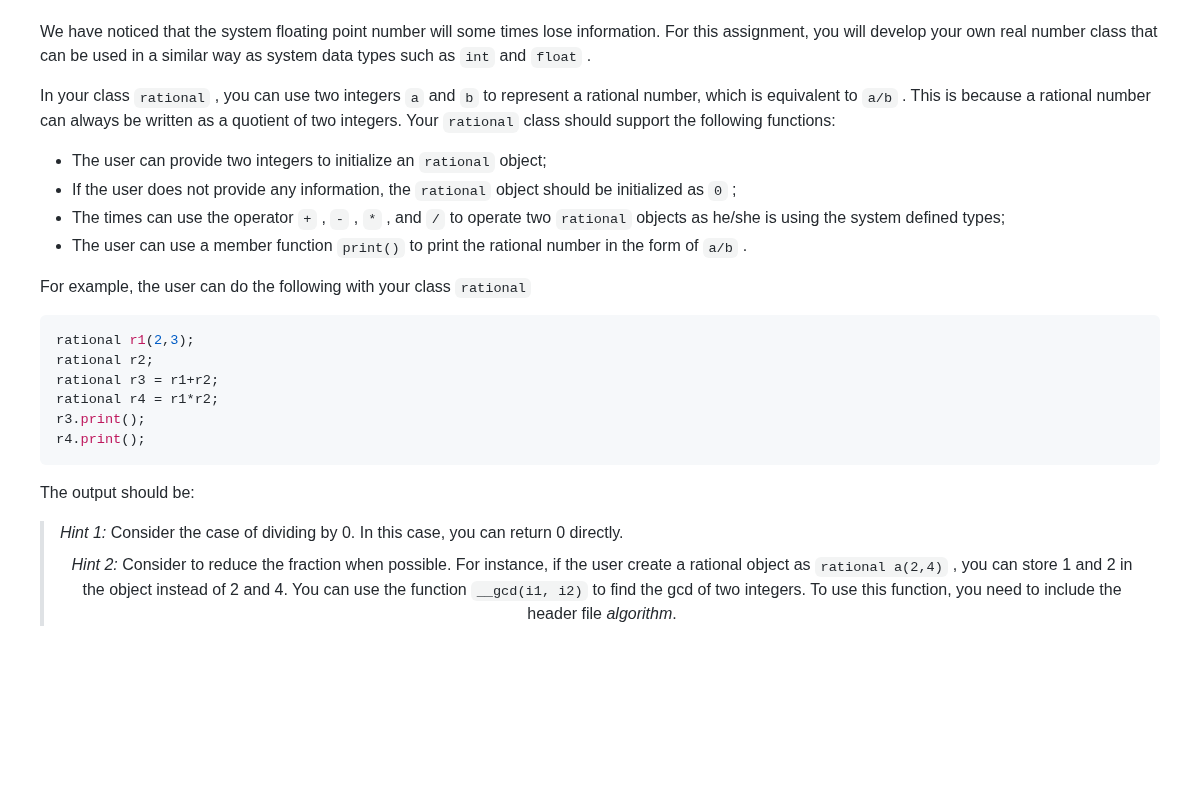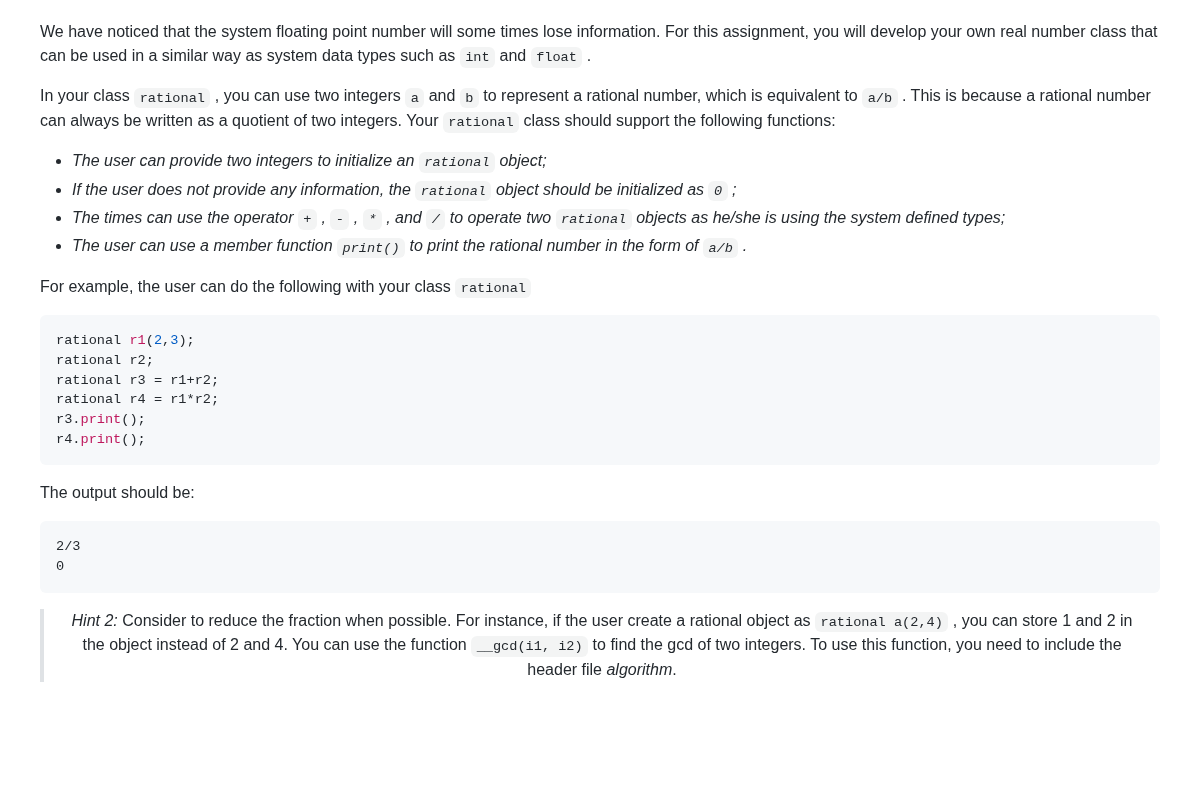--- a/index.html
+++ b/index.html
@@ -22,21 +22,20 @@
   code {
     font-family: SFMono-Regular, Consolas, "Liberation Mono", Menlo, monospace;
     font-size: 85%;
     background-color: rgba(27,31,35,0.05);
     border-radius: 6px;
     padding: 0.2em 0.4em;
   }
   ul {
     padding-left: 2em;
     margin-top: 0;
-    font-style: italic;
   }
   li {
     margin-bottom: 4px;
   }
   pre {
     background-color: #f6f8fa;
     border-radius: 6px;
     padding: 16px;
     overflow: auto;
     font-family: SFMono-Regular, Consolas, "Liberation Mono", Menlo, monospace;
@@ -104,22 +103,23 @@
 
   <pre><code><span>rational </span><span class="pl-en">r1</span><span>(</span><span class="pl-c1">2</span><span>,</span><span class="pl-c1">3</span><span>);</span>
 <span>rational r2;</span>
 <span>rational r3 = r1+r2;</span>
 <span>rational r4 = r1*r2;</span>
 <span>r3.</span><span class="pl-en">print</span><span>();</span>
 <span>r4.</span><span class="pl-en">print</span><span>();</span></code></pre>
 
   <p>The output should be:</p>
 
-  <pre><code>2/3
-0</code></pre>
 
   <blockquote>
+    <p>
+      <em>Hint 1:</em><span> Consider the case of dividing by 0. In this case, you can return 0 directly.</span>
+    </p>
     <p>
       <em>Hint 2:</em><span> Consider to reduce the fraction when possible. For instance, if the user create a rational object as </span><code>rational a(2,4)</code><span> , you can store 1 and 2 in the object instead of 2 and 4. You can use the function </span><code>__gcd(i1, i2)</code><span> to find the gcd of two integers. To use this function, you need to include the header file </span><em>algorithm</em><span>.</span>
     </p>
   </blockquote>
 
 </div>
 
 </body></html>

